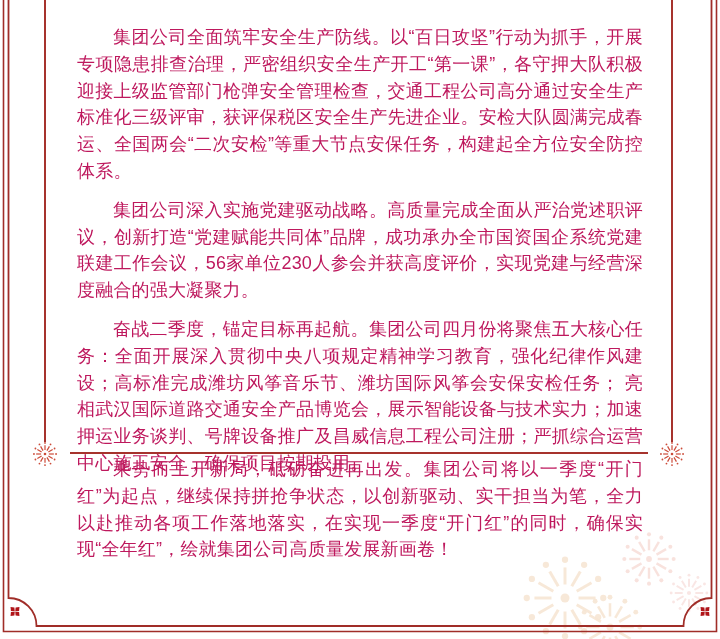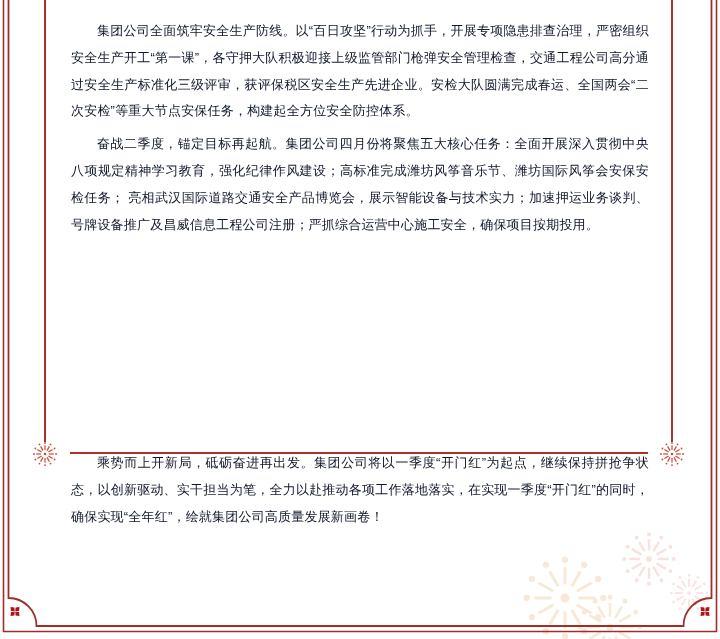--- a/index.html
+++ b/index.html
@@ -4,22 +4,22 @@
 <style>
   html,body{margin:0;padding:0;background:#fff;}
   .page{
     position:relative;width:720px;height:639px;overflow:hidden;background:#ffffff;
     font-family:"Liberation Sans","DejaVu Sans",sans-serif;
   }
   
   .content{position:absolute;top:12px;left:65px;width:590px;z-index:3;}
   .content2{position:absolute;top:444px;left:65px;width:590px;z-index:3;}
   .content p,.content2 p{
-    margin:6px;text-indent:2em;text-align:justify;
-    font-size:13px;line-height:26.8px;color:#0f172a;letter-spacing:0.2px;
+    margin:12px;text-indent:2em;text-align:justify;
+    font-size:18px;line-height:26.8px;color:#be185d;letter-spacing:0.2px;
   }
   
   .inner-vline{position:absolute;top:0;width:2px;height:442px;background:#a6332d;z-index:2;}
   .inner-vline.left{left:44px;}
   .inner-vline.right{left:671px;}
   
   .divider-line{position:absolute;top:452px;left:70px;width:578px;height:1.5px;background:#a6332d;z-index:2;}
   .fw{position:absolute;z-index:2;}
   .fw.div-left{left:32px;top:441px;}
   .fw.div-right{left:659px;top:441px;}
@@ -161,20 +161,21 @@
       <path d="M0.8 8 L4.2 5.2 L7.6 8 L4.2 10.8 Z"></path>
       <path d="M8.4 8 L11.8 5.2 L15.2 8 L11.8 10.8 Z"></path>
     </g>
   </svg>
 
   <div class="inner-vline left"></div>
   <div class="inner-vline right"></div>
 
   <div class="content">
     <p>集团公司全面筑牢安全生产防线。以“百日攻坚”行动为抓手，开展专项隐患排查治理，严密组织安全生产开工“第一课”，各守押大队积极迎接上级监管部门枪弹安全管理检查，交通工程公司高分通过安全生产标准化三级评审，获评保税区安全生产先进企业。安检大队圆满完成春运、全国两会“二次安检”等重大节点安保任务，构建起全方位安全防控体系。</p>
+    <p>集团公司深入实施党建驱动战略。高质量完成全面从严治党述职评议，创新打造“党建赋能共同体”品牌，成功承办全市国资国企系统党建联建工作会议，56家单位230人参会并获高度评价，实现党建与经营深度融合的强大凝聚力。</p>
     <p>奋战二季度，锚定目标再起航。集团公司四月份将聚焦五大核心任务：全面开展深入贯彻中央八项规定精神学习教育，强化纪律作风建设；高标准完成潍坊风筝音乐节、潍坊国际风筝会安保安检任务； 亮相武汉国际道路交通安全产品博览会，展示智能设备与技术实力；加速押运业务谈判、号牌设备推广及昌威信息工程公司注册；严抓综合运营中心施工安全，确保项目按期投用。</p>
   </div>
 
   <div class="divider-line"></div>
   <svg class="fw div-left fw-burst" width="26" height="26" viewBox="0 0 26 26">
       <line x1="16.9" y1="13" x2="21.84" y2="13" stroke="#cc4b39" stroke-width="1.2"></line>
       <circle cx="24.049999999999997" cy="13" r="0.9100000000000001" fill="#cc4b39"></circle>
       <line x1="16.37749907475931" y1="14.95" x2="20.655664569454437" y2="17.419999999999998" stroke="#cc4b39" stroke-width="1.2"></line>
       <circle cx="22.56958071181805" cy="18.525" r="0.9100000000000001" fill="#cc4b39"></circle>
       <line x1="14.950000000000001" y1="16.37749907475931" x2="17.42" y2="20.655664569454437" stroke="#cc4b39" stroke-width="1.2"></line>

